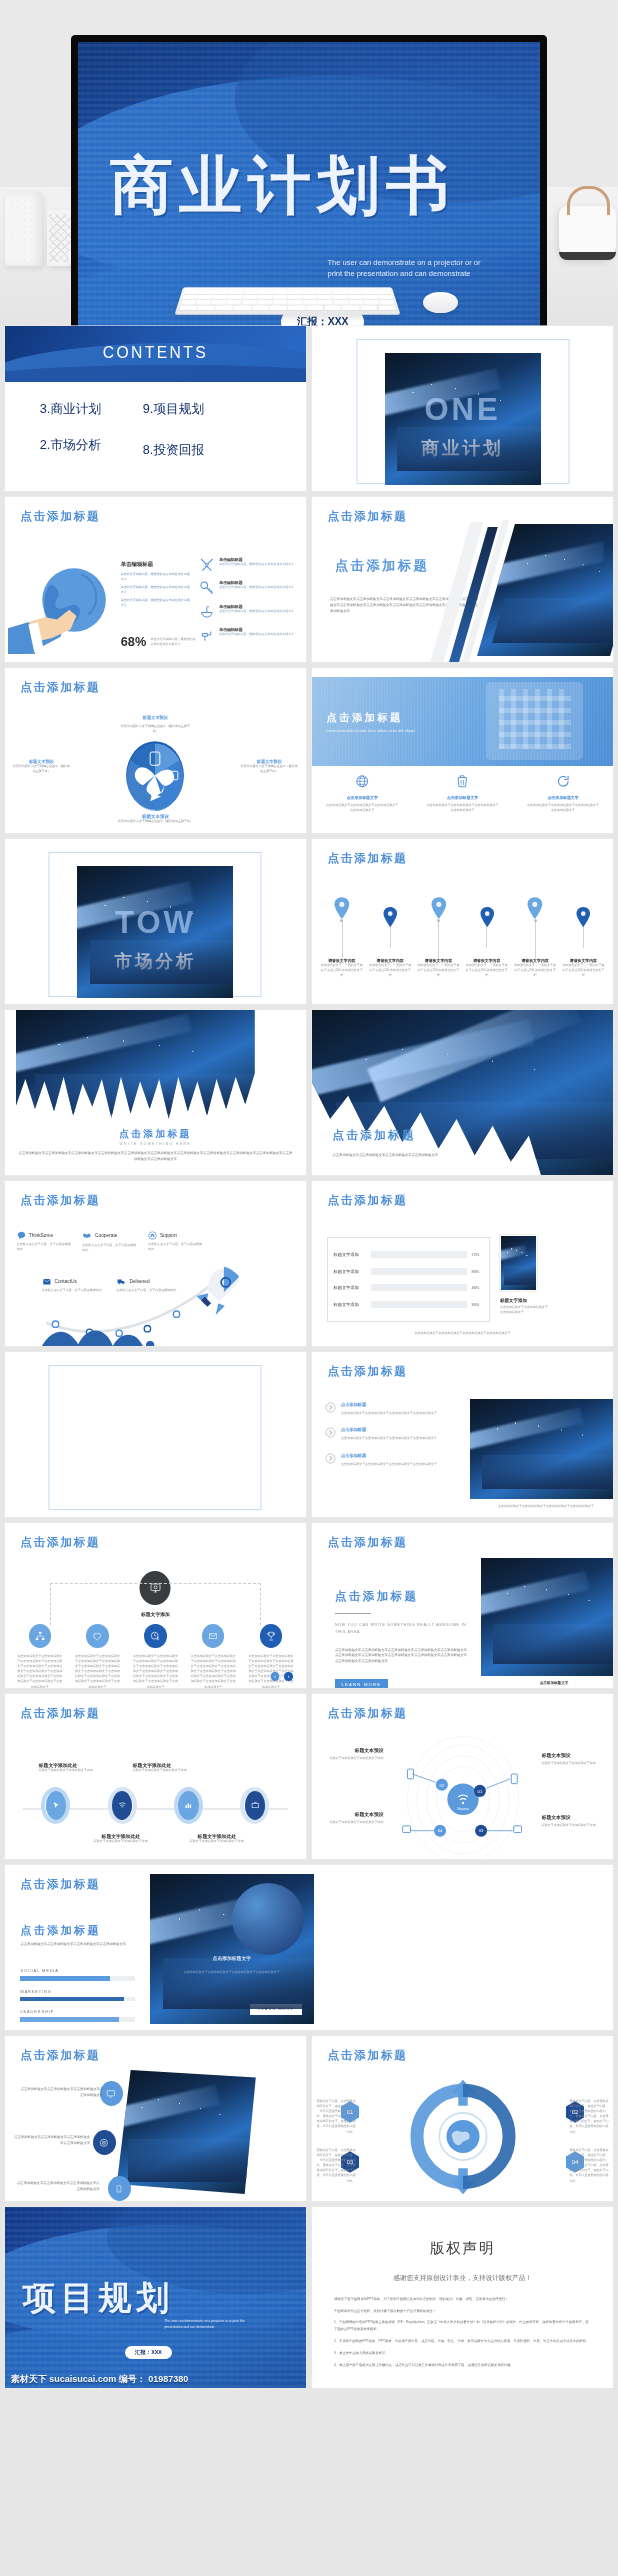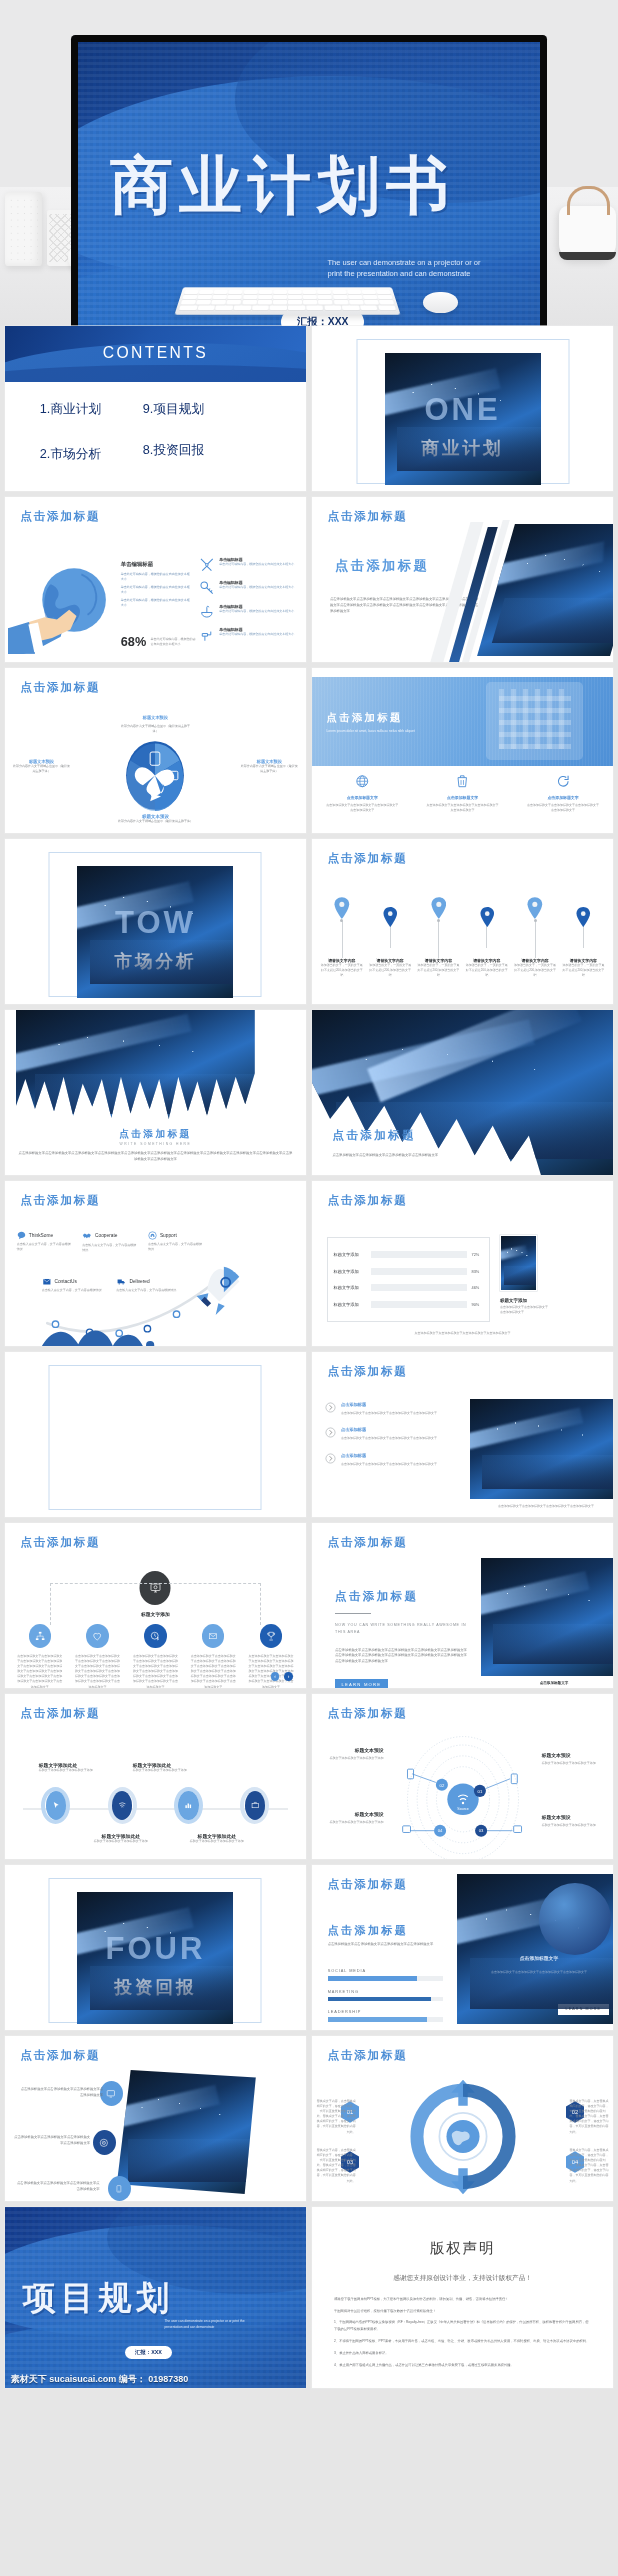--- a/index.html
+++ b/index.html
@@ -205,22 +205,22 @@
 
 <div class="grid">
 
   <div class="row">
     <div class="slide">
       <div style="position:absolute;left:0;top:0;width:100%;height:56px;overflow:hidden;background:linear-gradient(120deg,#10357b,#1f55ab 45%,#2b6bc8);">
         <div style="position:absolute;left:-10%;top:30%;width:130%;height:80%;background:linear-gradient(140deg,#3a7fd5,#1f58ae);border-radius:52% 48% 0 0/90% 80% 0 0;opacity:.75;"></div>
         <div style="position:absolute;left:-20%;bottom:-40%;width:150%;height:70%;background:#17418f;border-radius:50%;opacity:.5;"></div>
         <div style="position:absolute;left:0;right:0;top:18px;text-align:center;font-size:15.7px;color:#fff;letter-spacing:2.4px;">CONTENTS</div>
       </div>
-      <div style="position:absolute;left:35px;top:75px;font-size:12.7px;color:#12306d;">1.商业计划</div>
-      <div style="position:absolute;left:35px;top:120px;font-size:12.7px;color:#12306d;text-align:right;">2.市场分析</div>
+      <div style="position:absolute;left:35px;top:75px;font-size:12.7px;color:#12306d;">3.商业计划</div>
+      <div style="position:absolute;left:35px;top:111px;font-size:12.7px;color:#12306d;text-align:right;">2.市场分析</div>
       <div style="position:absolute;left:138px;top:75px;font-size:12.7px;color:#12306d;">9.项目规划</div>
       <div style="position:absolute;left:138px;top:116px;font-size:12.7px;color:#12306d;">8.投资回报</div>
     </div>
 
     <div class="slide">
       <div class="sec-frame"></div>
       <div class="sec-img miniimg">
         <div class="lampdots"></div>
         <div class="sec-num">ONE</div>
         <div class="sec-cn">商业计划</div>
@@ -815,28 +815,20 @@
       </div>
       <div style="position:absolute;right:8.5px;top:120px;width:63px;">
         <div style="font-size:4.8px;font-weight:bold;color:#2f3336;">标题文本预设</div>
         <div class="tiny" style="margin-top:3px;">标题文字添加标题文字添加标题文字添加</div>
       </div>
     </div>
   </div>
 
   <div class="row">
     <div class="slide">
-      <div class="sec-frame"></div>
-      <div class="sec-img miniimg">
-        <div class="lampdots"></div>
-        <div class="sec-num">FOUR</div>
-        <div class="sec-cn">投资回报</div>
-      </div>
-    </div>
-    <div class="slide">
       <div class="stitle">点击添加标题</div>
       <div style="position:absolute;left:15.7px;top:58px;font-size:11px;font-weight:bold;color:#4e8fd6;letter-spacing:2.4px;">点击添加标题</div>
       <div class="tiny2" style="position:absolute;left:15.7px;top:77px;width:115px;">点击添加标题文字点击添加标题文字点击添加标题文字点击添加标题文字</div>
       <div style="position:absolute;left:15.7px;top:103px;width:115px;">
         <div style="margin-bottom:7.8px;">
           <div style="font-size:3.9px;color:#6e7376;letter-spacing:0.9px;">SOCIAL MEDIA</div>
           <div style="height: 4.8px;background:#eceff2;margin-top:3px;">
               <div style="height:100%;width:78%;background:#5a9ade;"></div>
             </div>
         </div>

